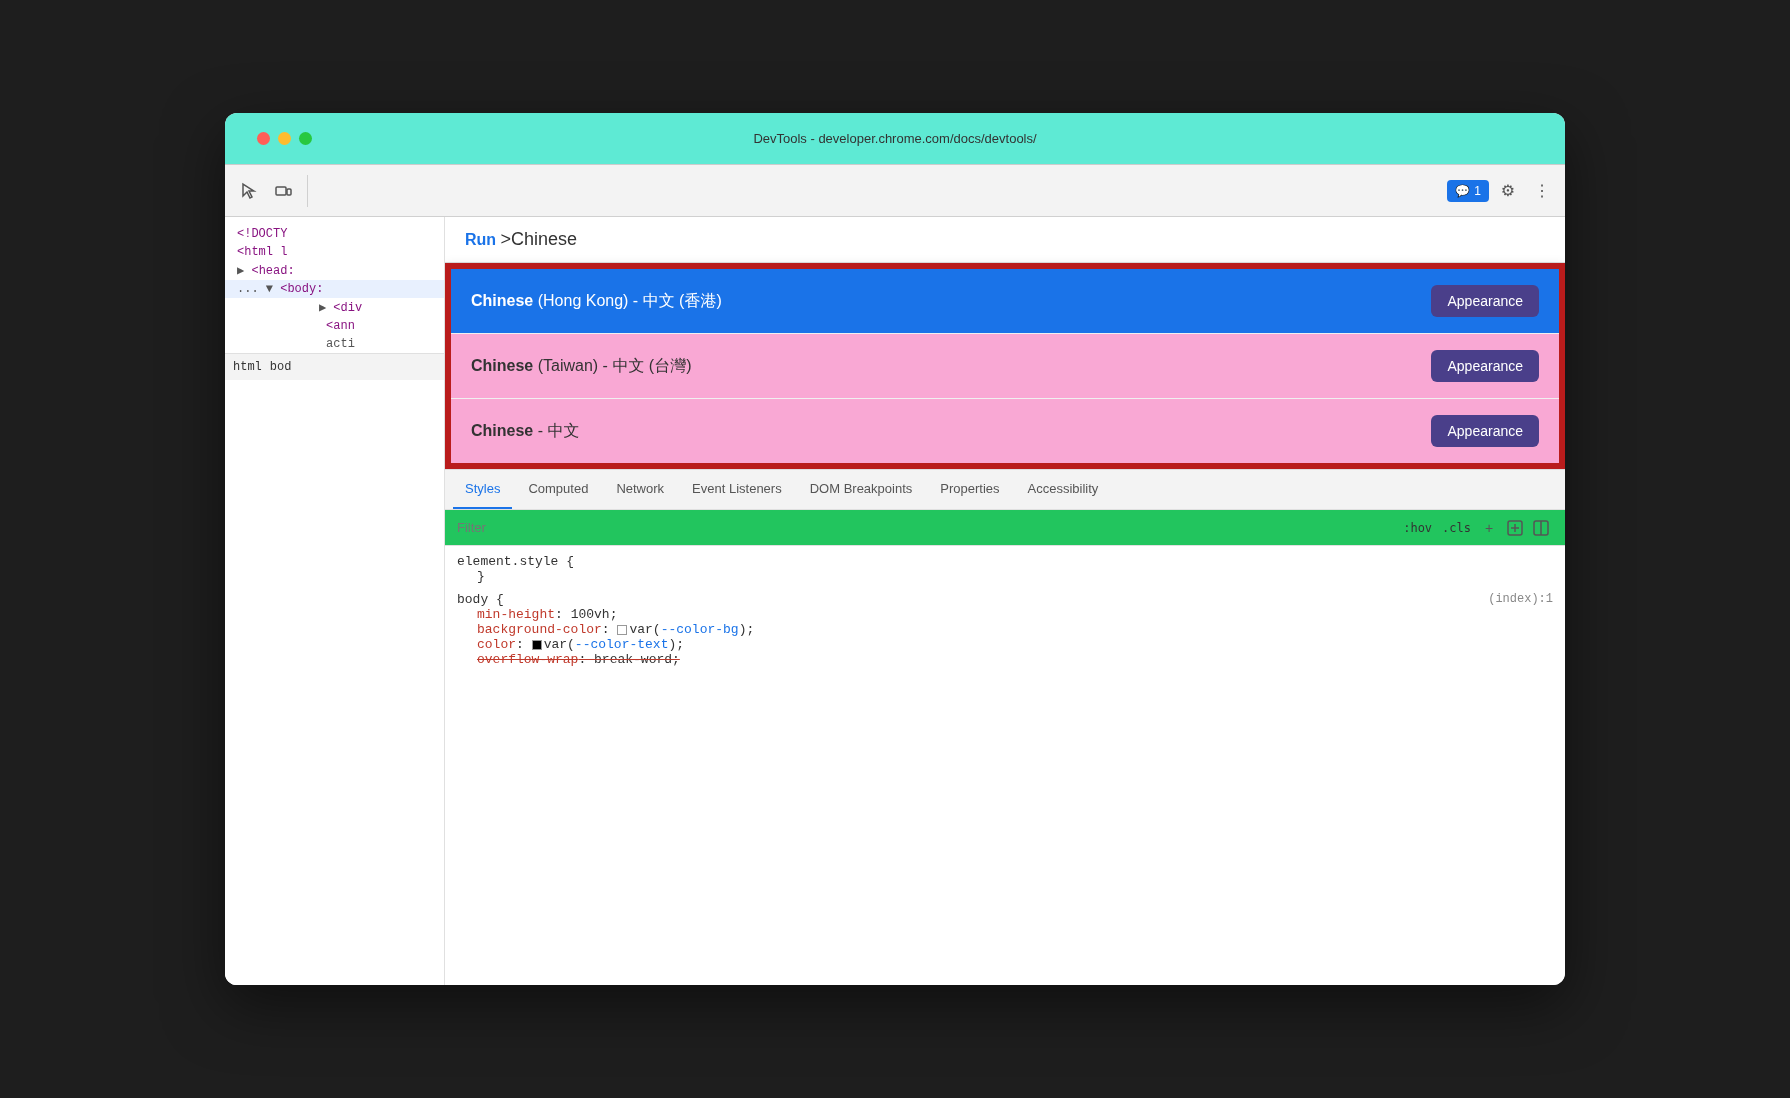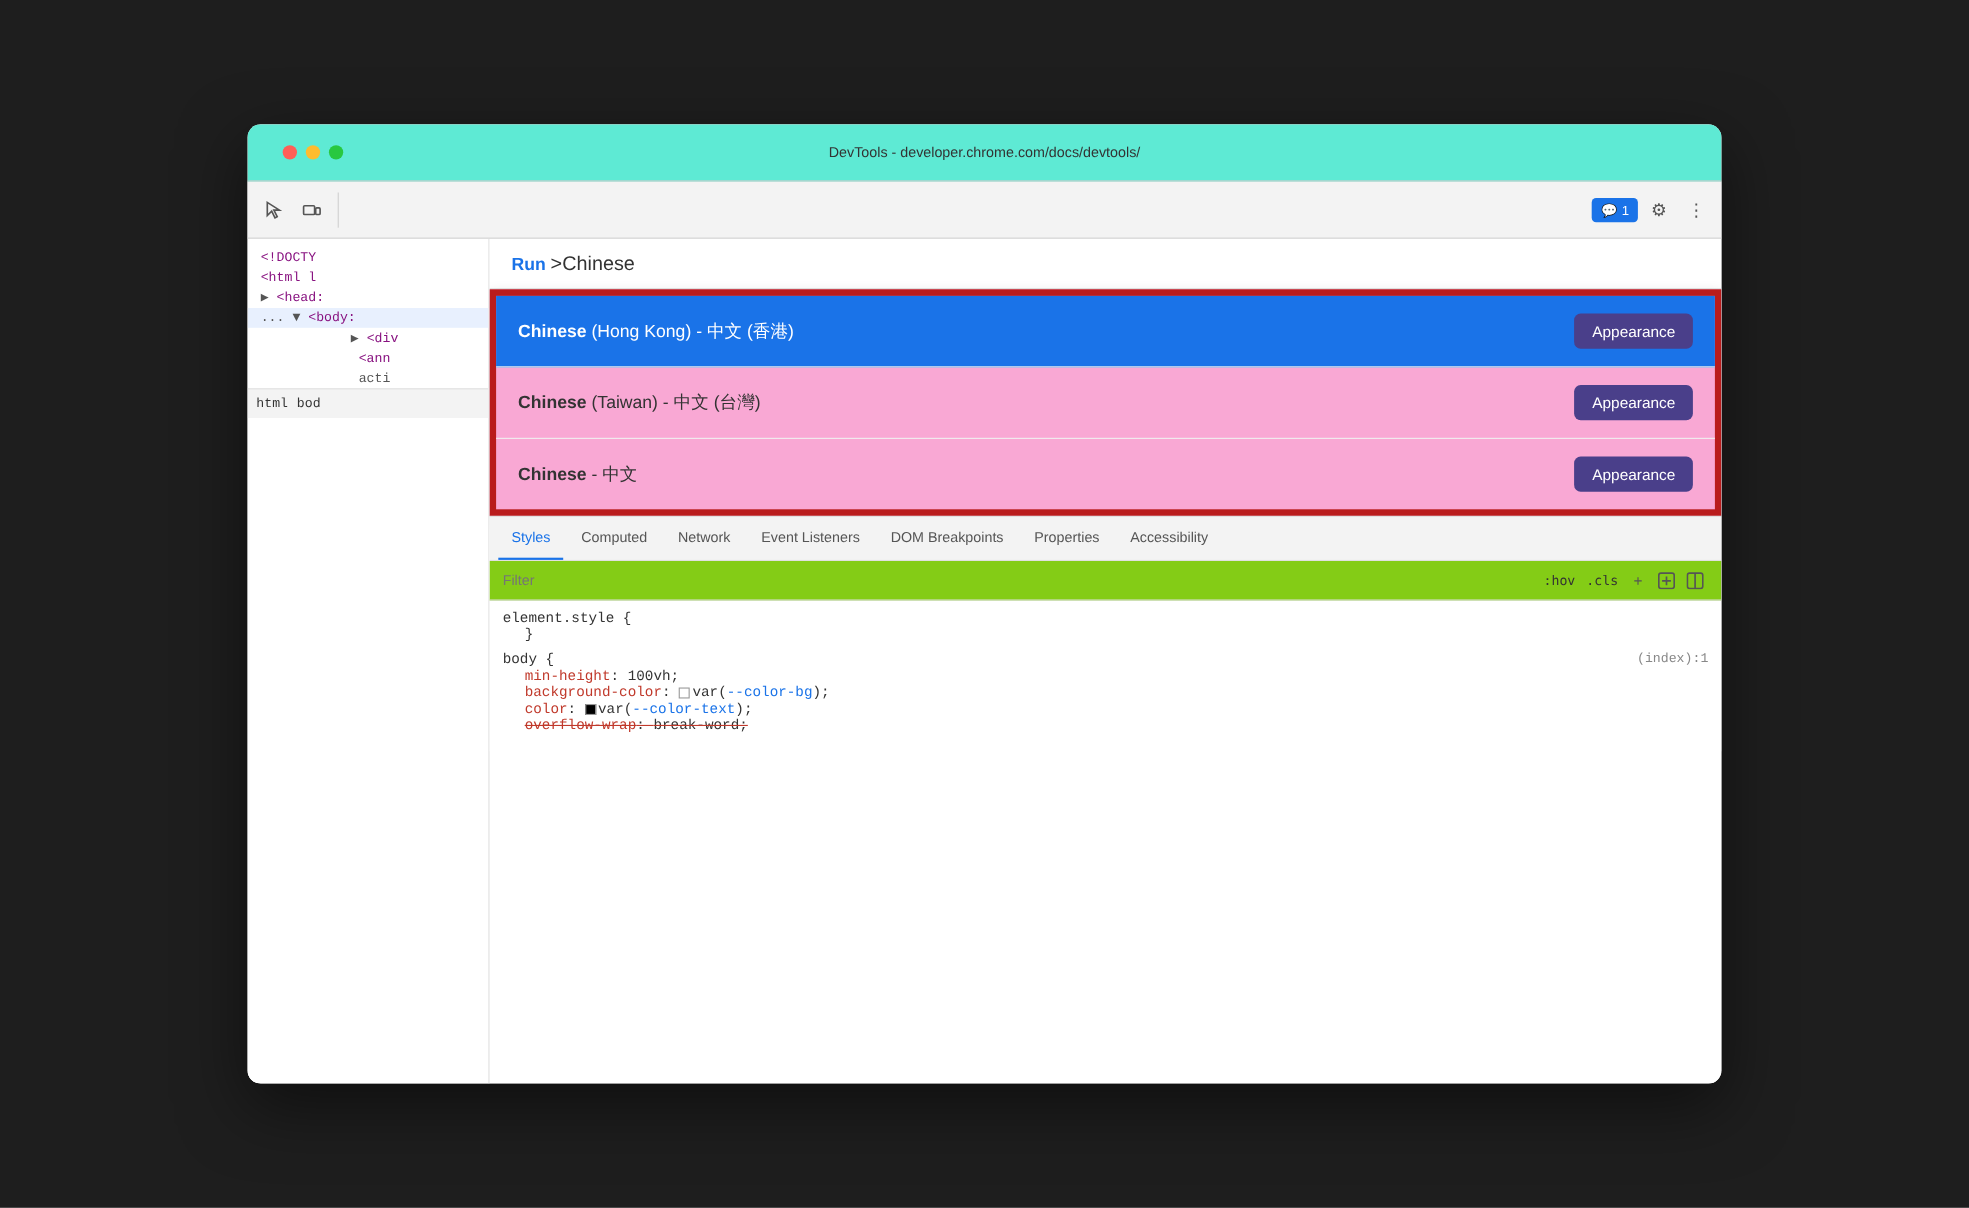--- a/index.html
+++ b/index.html
@@ -266,21 +266,21 @@
     .styles-tab.active {
       color: #1a73e8;
       border-bottom: 2px solid #1a73e8;
     }
 
     .styles-filter-bar {
       display: flex;
       align-items: center;
       padding: 4px 12px;
       border-bottom: 1px solid #e0e0e0;
-      background: #84cc16;
+      background: #22c55e;
       height: 36px;
       gap: 8px;
     }
     .filter-input {
       flex: 1;
       border: none;
       outline: none;
       font-size: 13px;
       color: #333;
       background: transparent;

